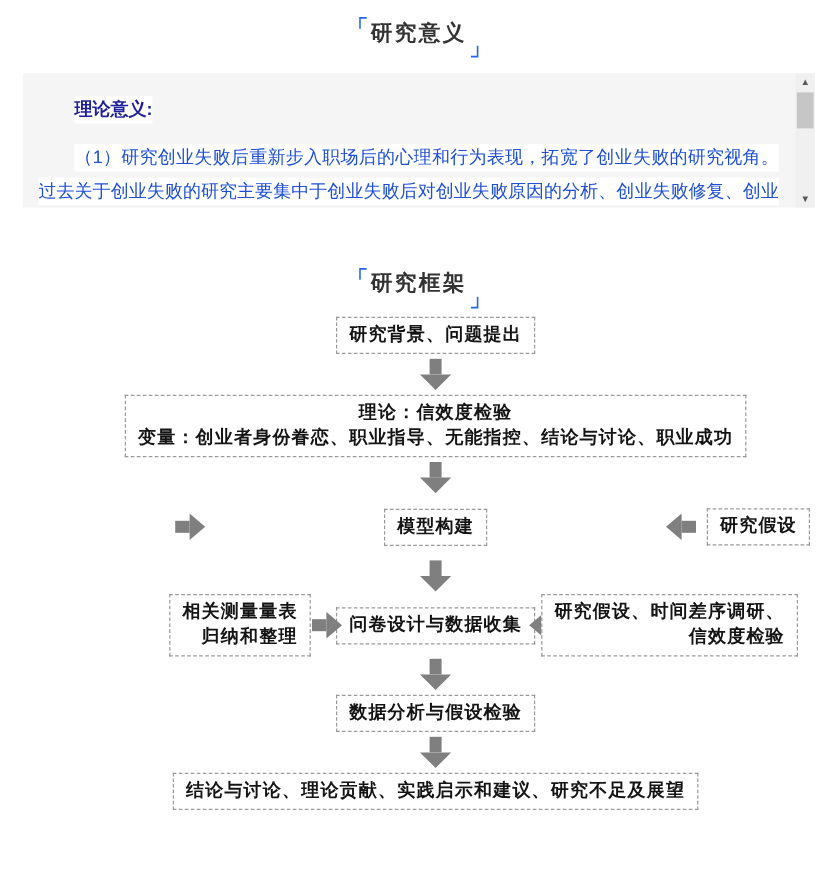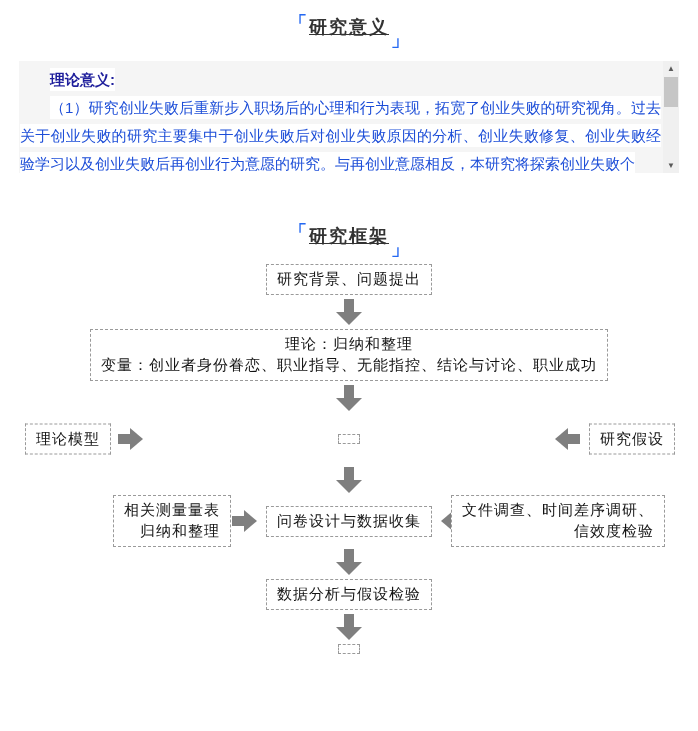--- a/index.html
+++ b/index.html
@@ -7,37 +7,37 @@
   .page{
     position:relative;width:698px;height:731px;overflow:hidden;
     font-family:"Liberation Sans","DejaVu Sans",sans-serif;background:#fff;
   }
 
   
   .sec-title{
     display:flex;justify-content:center;align-items:flex-start;
     font-size:18px;font-weight:bold;color:#333;line-height:22px;
   }
-  .sec-title .t{letter-spacing:2px;position:relative;text-decoration:underline;}
+  .sec-title .t{letter-spacing:2px;position:relative;}
   .br{color:#2468f2;font-weight:bold;font-size:18px;position:relative;}
   .br.open{top:-4px;margin-right:2px;}
   .br.close{top:13px;margin-left:2px;}
   .title-1{padding-top:16px;}
   .title-2{margin-top:52px;}
 
   
   .doc-panel{
     position:relative;margin:23px auto 0;width:660px;height:112px;
     background:#f5f5f5;
   }
   .doc-content{
     position:absolute;left:0;top:0;right:17px;bottom:0;overflow:hidden;
     padding:5px 1px 0 1px;
   }
-  .doc-content p{margin:0;font-size:15px;line-height:28px;text-align:justify;}
+  .doc-content p{margin:12px;font-size:15px;line-height:28px;text-align:justify;}
   .doc-heading{text-indent:2em;font-weight:bold;color:#1f1f9c;}
   .doc-para{text-indent:2em;color:#1d4ed8;}
   .band{
     background:#fff;padding:3px 0;
     -webkit-box-decoration-break:clone;box-decoration-break:clone;
   }
 
   
   .scrollbar{
     position:absolute;top:0;right:0;width:16px;height:112px;background:#f0f0f0;
@@ -47,21 +47,21 @@
     height:15px;width:16px;display:flex;align-items:center;justify-content:center;
     font-size:8px;color:#5a5a5a;cursor:pointer;user-select:none;line-height:1;
   }
   .sb-track{flex:1;width:16px;position:relative;}
   .sb-thumb{position:absolute;top:1px;left:1px;width:14px;height:30px;background:#c6c6c6;}
 
   
   .flowchart{
     margin-top:17px;
     font-family:"Liberation Serif","DejaVu Serif",serif;
-    font-weight:normal;color:#141414;
+    font-weight:bold;color:#141414;margin-left:28px;
   }
   .fc-center{display:flex;justify-content:center;}
   .fc-row{position:relative;display:flex;justify-content:center;align-items:center;min-height:48px;}
   .fc-box{
     border:1px dashed #9a9a9a;background:#fff;
     padding:4px 10px;font-size:15px;letter-spacing:1px;line-height:21px;
     text-align:center;box-sizing:border-box;
   }
   .fc-box .bx-line{display:block;}
   .fc-box.two-col-left{text-align:right;}
@@ -123,39 +123,37 @@
       </div>
     </div>
 
     <div class="arr-down">
         <div class="stem"></div>
         <div class="head"></div>
       </div>
 
     <div class="fc-center">
       <div class="fc-box">
-        <span class="bx-line">理论：归纳和整理</span>
+        <span class="bx-line">理论：信效度检验</span>
         <span class="bx-line">变量：创业者身份眷恋、职业指导、无能指控、结论与讨论、职业成功</span>
       </div>
     </div>
 
     <div class="arr-down">
         <div class="stem"></div>
         <div class="head"></div>
       </div>
 
     <div class="fc-row">
-      <div class="fc-box side pos-l25">
-        <span class="bx-line">理论模型</span>
-      </div>
       <div class="arr-h side pos-l118">
           <div class="stem"></div>
           <div class="head-r"></div>
         </div>
       <div class="fc-box">
+        <span class="bx-line">模型构建</span>
       </div>
       <div class="arr-h side pos-r118">
           <div class="head-l"></div>
           <div class="stem"></div>
         </div>
       <div class="fc-box side pos-r23">
         <span class="bx-line">研究假设</span>
       </div>
     </div>
 
@@ -174,21 +172,21 @@
           <div class="head-r"></div>
         </div>
       <div class="fc-box">
         <span class="bx-line">问卷设计与数据收集</span>
       </div>
       <div class="arr-h side pos-r232">
           <div class="head-l"></div>
           <div class="stem"></div>
         </div>
       <div class="fc-box two-col-left side pos-r33">
-        <span class="bx-line">文件调查、时间差序调研、</span>
+        <span class="bx-line">研究假设、时间差序调研、</span>
         <span class="bx-line">信效度检验</span>
       </div>
     </div>
 
     <div class="arr-down">
         <div class="stem"></div>
         <div class="head"></div>
       </div>
 
     <div class="fc-center">
@@ -197,17 +195,18 @@
       </div>
     </div>
 
     <div class="arr-down">
         <div class="stem"></div>
         <div class="head"></div>
       </div>
 
     <div class="fc-center">
       <div class="fc-box">
+        <span class="bx-line">结论与讨论、理论贡献、实践启示和建议、研究不足及展望</span>
       </div>
     </div>
 
   </div>
 </div>
 
 </body></html>

